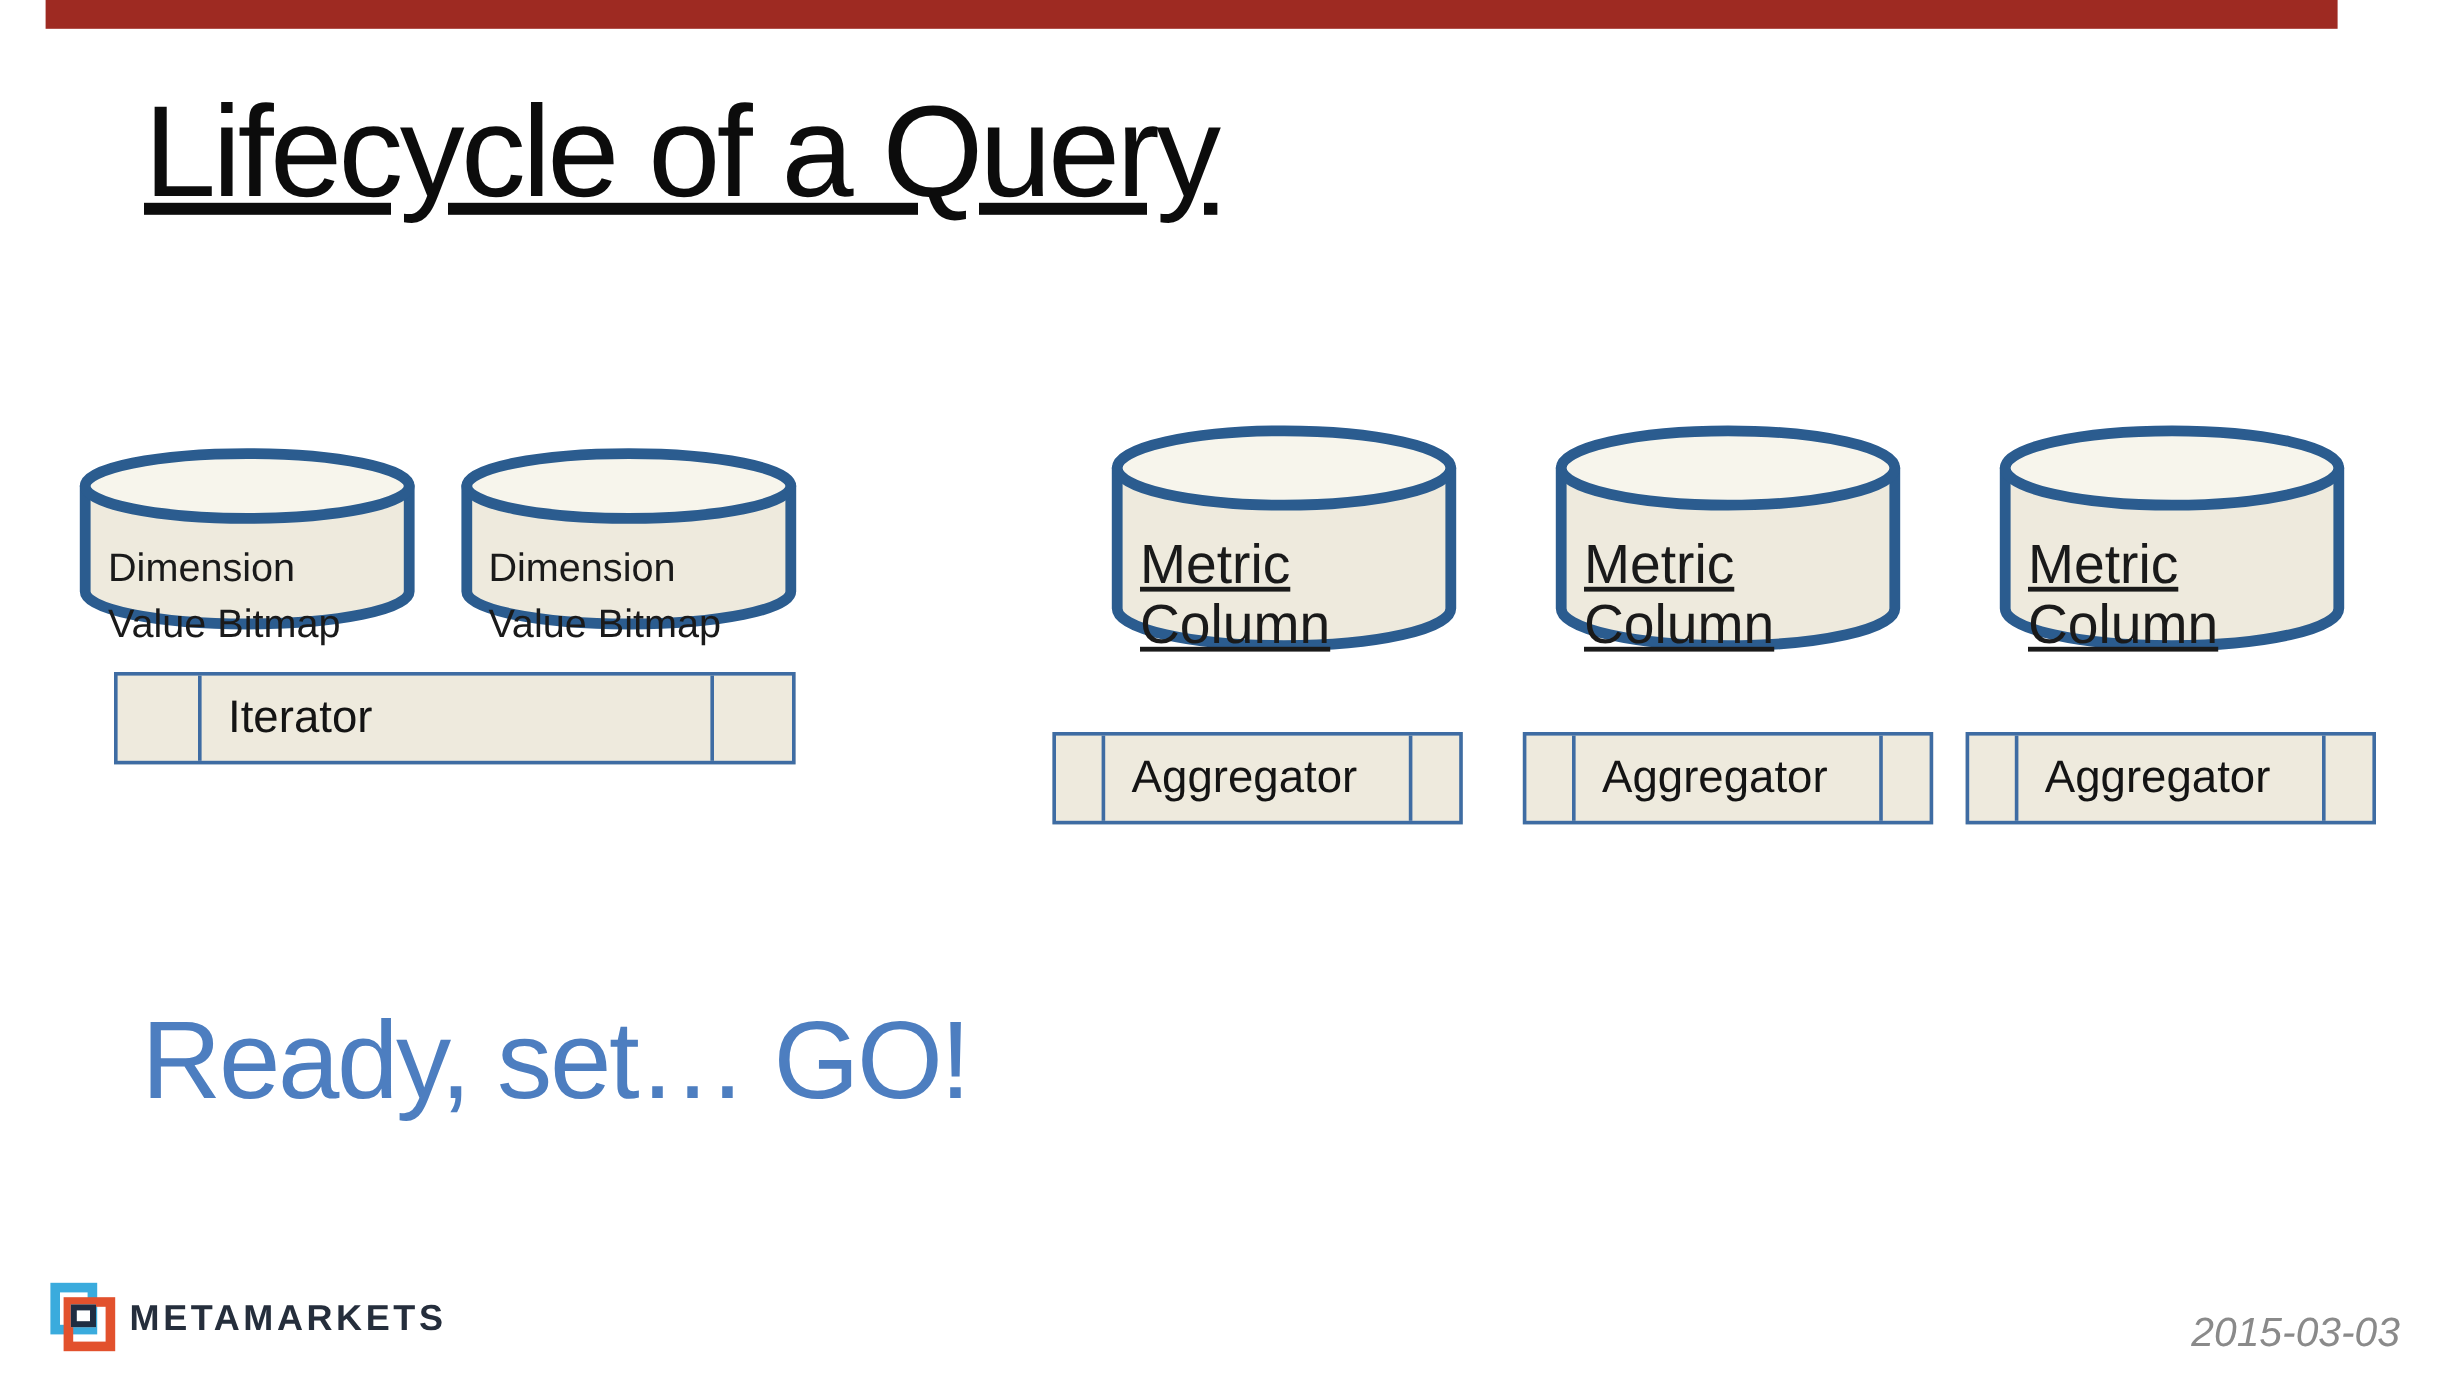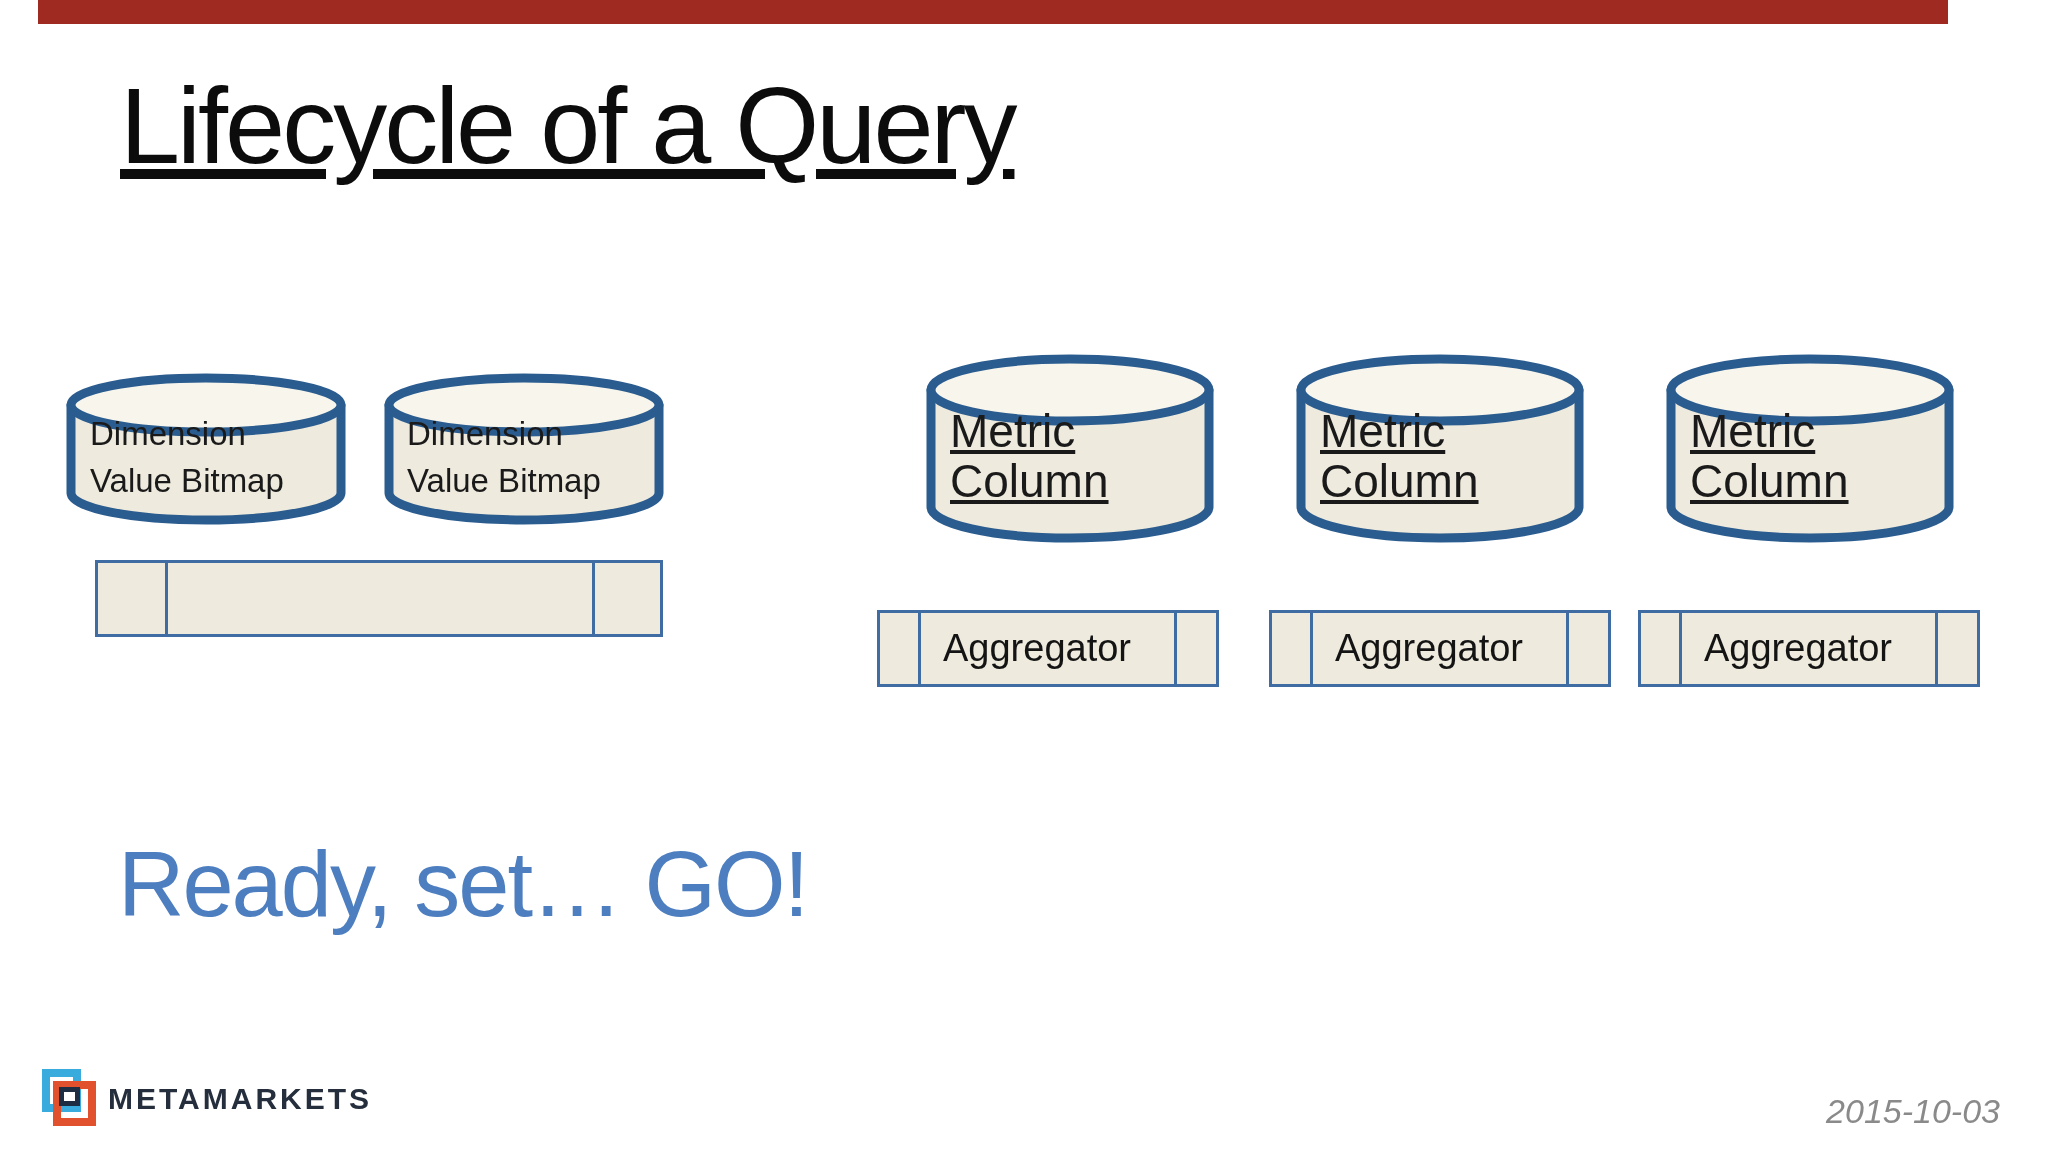--- a/index.html
+++ b/index.html
@@ -20,21 +20,21 @@
   .title{
     left:120px;top:56px;margin:0;
     font-size:108px;font-weight:400;letter-spacing:-3px;
     color:#0c0c0c;line-height:1.3;white-space:nowrap;text-decoration:underline;
   }
 
   
   .cylinder{display:block;}
   .cylinder svg{position:absolute;left:0;top:0;width:100%;height:100%;}
   .cyl-label{
-    position:absolute;left:28px;color:#1a1a1a;white-space:nowrap;
+    position:absolute;left:28px;color:#1a1a1a;white-space:nowrap;margin-top:39px;
   }
   .cyl-label span{display:block;}
   .dim-label{top:38px;font-size:33px;line-height:47px;}
   .met-label{top:54px;font-size:46px;line-height:50px;text-decoration:underline;}
 
   
   .bar{
     display:flex;height:77px;box-sizing:border-box;
     background:#eeeadd;border:3px solid #3e6ca3;
   }
@@ -94,20 +94,23 @@
     <ellipse cx="144" cy="33" rx="135" ry="27" fill="#f7f5ec" stroke="#2b5c8f" stroke-width="9"></ellipse>
   </svg>
   <div class="cyl-label dim-label">
     <span>Dimension</span>
     <span>Value Bitmap</span>
   </div>
 </div>
 
 <div class="abs bar" style="left:95px;top:560px;width:568px;">
   <div class="cell-start" style="width:70px;"></div>
+  <div class="cell-main">
+    <span>Iterator</span>
+  </div>
   <div class="cell-end" style="width:68px;"></div>
 </div>
 
 <div class="abs cylinder" style="left:922px;top:352px;width:296px;height:196px;">
   <svg viewBox="0 0 296 196">
     <path d="M9 38 L9 155 A139 31 0 0 0 287 155 L287 38 Z" fill="#eeeadd" stroke="#2b5c8f" stroke-width="9" stroke-linejoin="round"></path>
     <ellipse cx="148" cy="38" rx="139" ry="31" fill="#f7f5ec" stroke="#2b5c8f" stroke-width="9"></ellipse>
   </svg>
   <div class="cyl-label met-label">
     <span>Metric</span>
@@ -165,13 +168,13 @@
 
 <div class="abs logo">
   <div class="logo-mark">
     <span class="sq sq-blue"></span>
     <span class="sq sq-red"></span>
     <span class="sq sq-core"></span>
   </div>
   <span class="logo-text">METAMARKETS</span>
 </div>
 
-<div class="abs date">2015-10-03</div>
+<div class="abs date">2015-03-03</div>
 
 </body></html>

